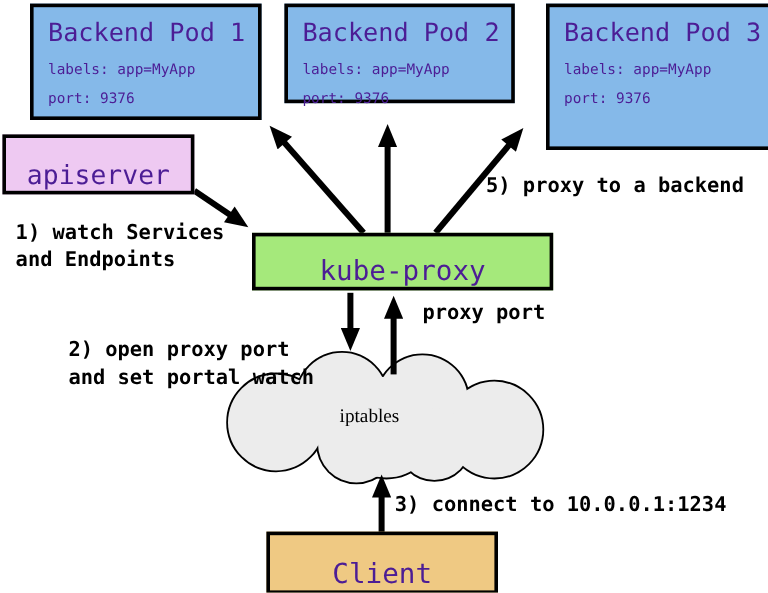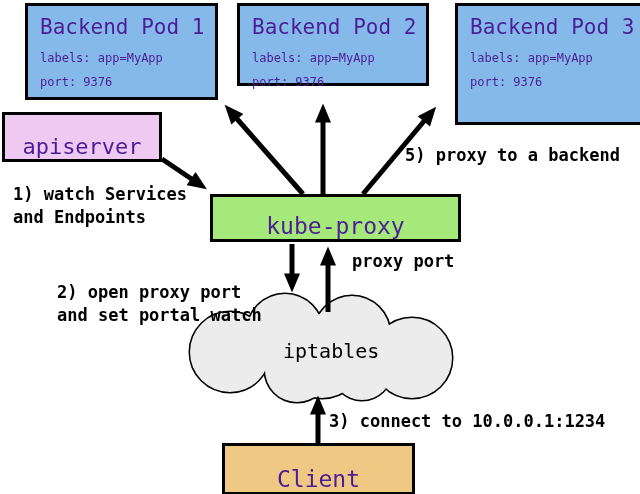--- a/index.html
+++ b/index.html
@@ -35,23 +35,24 @@
   .note {
     position:absolute;
     font-size: 17px;
     font-weight: bold;
     line-height: 23px;
     color:#000;
     white-space: nowrap;
   }
   .cloud-label {
     position:absolute;
-    font-size: 20px;
+    font-size: 16px;
     color:#000;
     white-space: nowrap;
+    font-family: Liberation Serif, serif;
   }
 
   #cloud-stroked { stroke: var(--line-color,#000); stroke-width: 3px; fill: var(--cloud-fill,#ececec); }
   #cloud-filled  { stroke: none; fill: var(--cloud-fill,#ececec); }
   .arrow { stroke: var(--line-color,#000); stroke-width: 5px; fill:none; }
 </style>
 </head>
 <body>
 
 <div class="stage">

